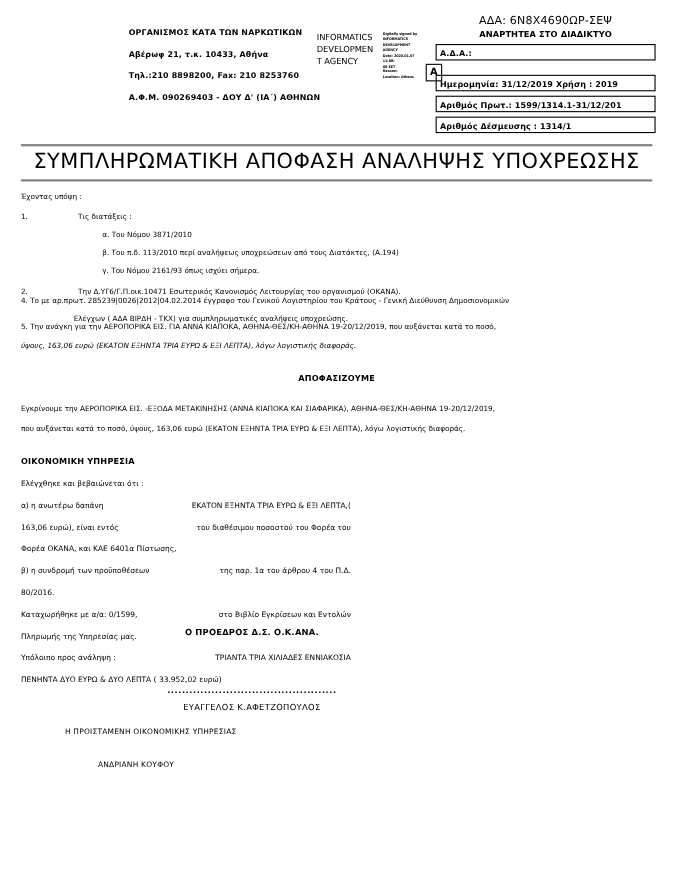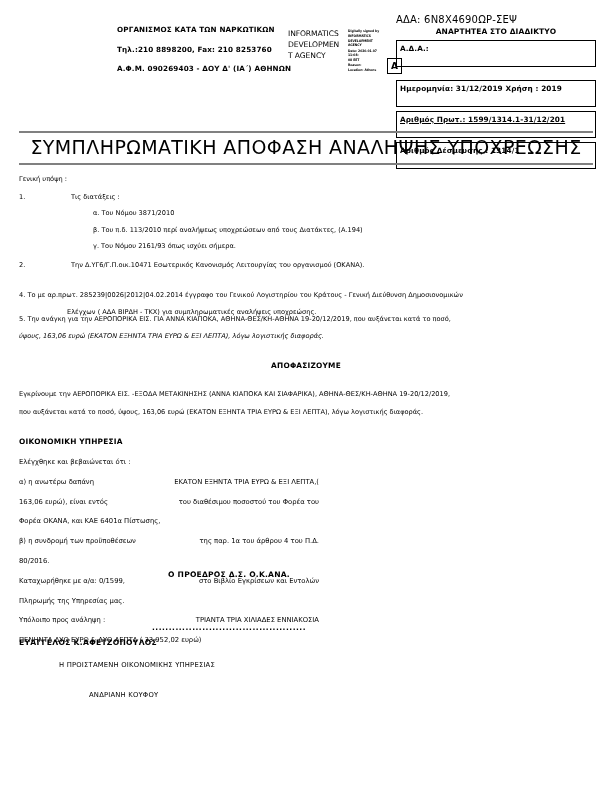--- a/index.html
+++ b/index.html
@@ -83,45 +83,46 @@
 
   
   .ada-col {
     position: absolute;
     left: 396px;
     top: 0;
     width: 200px;
   }
   .ada-code {
     font-size: 10px;
+    text-align: center;
     letter-spacing: 0.2px;
     white-space: nowrap;
   }
   .ada-sub {
     font-size: 7.5px;
     font-weight: bold;
     text-align: center;
     margin-top: 2px;
     letter-spacing: 0.1px;
   }
   .boxrow {
     border: 1px solid #000;
-    height: 27px;
+    height: 15px;
     line-height: 15px;
     font-size: 7.3px;
     font-weight: bold;
     padding-left: 3px;
     overflow: hidden;
     white-space: nowrap;
     letter-spacing: 0.1px;
     box-sizing: border-box;
   }
   .box-ada { margin-top: 4px; }
   .box-date { margin-top: 13px; }
-  .box-prot { margin-top: 4px; text-decoration: underline; }
+  .box-prot { margin-top: 4px; }
   .box-commit { margin-top: 4px; }
 
   
   .rule {
     position: absolute;
     left: 19px;
     width: 574px;
     height: 2px;
     background: #808080;
   }
@@ -156,21 +157,21 @@
 
   .sec-having { margin-bottom: 11px; }
   .sec-item1 { margin-bottom: 10px; }
   .sub-a, .sub-b, .sub-g {
     padding-left: 74px;
     margin-bottom: 10px;
   }
   .sub-g { margin-bottom: 12px; }
   .item-num { display: inline-block; width: 52px; }
 
-  .sec-item2 { margin-bottom: 23px; }
+  .sec-item2 { margin-bottom: 1px; }
   .sec-item4-l1 { margin-bottom: 11px; }
   .sec-item4-l2 { margin-bottom: 0; padding-left: 48px; }
   .sec-item5-l1 { margin-bottom: 11px; }
   .sec-item5-l2 { margin-bottom: 22px; font-style: italic; }
 
   .decide {
     text-align: center;
     font-weight: bold;
     font-size: 7.4px;
     letter-spacing: 0.2px;
@@ -224,22 +225,22 @@
     text-align: center;
     font-weight: bold;
     font-size: 7.5px;
     letter-spacing: 0.5px;
     margin-top: 44px;
     overflow: hidden;
     white-space: nowrap;
   }
   .pres-name {
     width: 420px;
-    text-align: left;
-    font-weight: bold;
+    text-align: center;
+    font-weight: normal;
     font-size: 7.6px;
     letter-spacing: 0.3px;
     margin-top: 6px;
   }
   .fin-officer-title {
     margin-top: 14px;
     margin-left: 40px;
     font-size: 6.8px;
     letter-spacing: 0.2px;
     white-space: nowrap;
@@ -252,20 +253,21 @@
     white-space: nowrap;
   }
 </style>
 </head>
 <body>
 
 <div class="header-zone">
 
   <div class="org-block">
     <div>ΟΡΓΑΝΙΣΜΟΣ ΚΑΤΑ ΤΩΝ ΝΑΡΚΩΤΙΚΩΝ</div>
+    <div>Αβέρωφ 21, τ.κ. 10433, Αθήνα</div>
     <div>Τηλ.:210 8898200, Fax: 210 8253760</div>
     <div>Α.Φ.Μ.  090269403 - ΔΟΥ Δ' (ΙΑ΄)  ΑΘΗΝΩΝ</div>
   </div>
 
   <div class="sig-stamp">
     <div class="sig-ida">
       <div>INFORMATICS</div>
       <div>DEVELOPMEN</div>
       <div>T AGENCY</div>
     </div>
@@ -290,21 +292,21 @@
     <div class="boxrow box-commit">Αριθμός Δέσμευσης : 1314/1</div>
   </div>
 </div>
 
 <div class="rule rule-top"></div>
 <div class="doc-title">ΣΥΜΠΛΗΡΩΜΑΤΙΚΗ ΑΠΟΦΑΣΗ ΑΝΑΛΗΨΗΣ ΥΠΟΧΡΕΩΣΗΣ</div>
 <div class="rule rule-bottom"></div>
 
 <div class="body-zone">
 
-  <div class="ln sec-having">Γενική υπόψη :</div>
+  <div class="ln sec-having">Έχοντας υπόψη :</div>
 
   <div class="ln sec-item1">
     <span class="item-num">1.</span><span>Τις διατάξεις :</span>
   </div>
 
   <div class="ln sub-a">α. Του Νόμου 3871/2010</div>
   <div class="ln sub-b">β. Του π.δ. 113/2010 περί αναλήψεως υποχρεώσεων από τους Διατάκτες, (Α.194)</div>
   <div class="ln sub-g">γ.  Του Νόμου 2161/93 όπως ισχύει σήμερα.</div>
 
   <div class="ln sec-item2">

